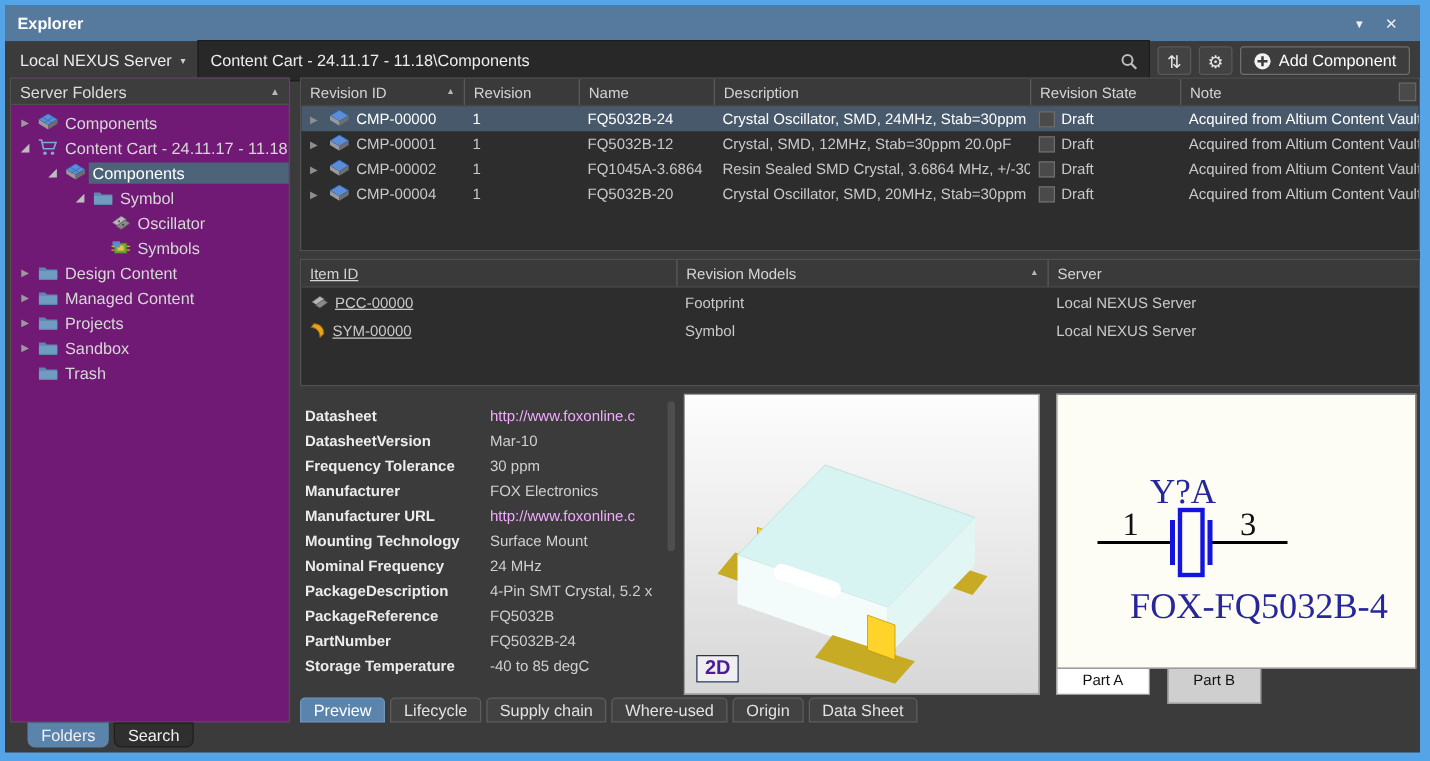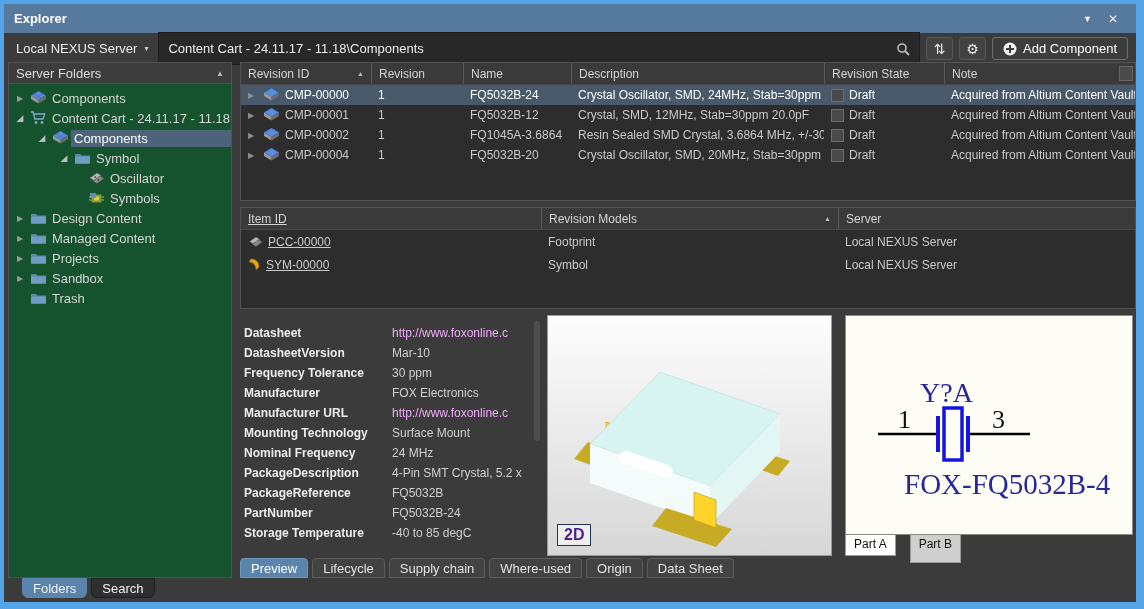--- a/index.html
+++ b/index.html
@@ -40,21 +40,21 @@
     display:flex; align-items:center; justify-content:center; color:#e8e8e8; font-size:14px; line-height:1;
   }
   .add-btn {
     height:23px; background:#3d3d3d; border:1px solid #6e6e6e; border-radius:3px;
     display:flex; align-items:center; gap:6px; padding:0 10px; color:#fff; font-size:13px; white-space:nowrap;
   }
 
   
   .sidebar {
     position:absolute; left:4px; top:58px; width:224px; height:516px;
-    background:#14532d; border:1px solid #515151; display:flex; flex-direction:column;
+    background:#701a75; border:1px solid #515151; display:flex; flex-direction:column;
   }
   .sb-header {
     height:21px; background:#3d3d3d; border-bottom:1px solid #515151;
     display:flex; align-items:center; padding:0 7px; color:#dcdcdc; font-size:13px;
   }
   .sb-header .hspacer { flex:1; }
   .sb-header .sort { font-size:8px; color:#b8b8b8; }
   .tree { padding-top:4px; }
   .tree-row { display:flex; align-items:center; height:20px; color:#d6d6d6; font-size:13px; white-space:nowrap; }
   .tree-row .exp { width:14px; text-align:center; font-size:8px; color:#9a9a9a; flex:none; }
@@ -98,21 +98,21 @@
     background:linear-gradient(#fdfdfd, #d7d7d7);
   }
   .btn-2d {
     position:absolute; left:9px; bottom:9px; padding:1px 6px;
     background:#efefef; border:1px solid #24355c; color:#4c1d95; font-size:16px;font-weight:bold;
   }
 
   .symwrap { width:288px; margin-left:13px; display:flex; flex-direction:column; }
   .symbol-panel { flex:1; border:1px solid #8a8a8a; background:#fdfcf5; position:relative; overflow:hidden; }
   .part-tabs { height:21px; display:flex; }
-  .ptab { font-size:12px; padding:2px 8px; color:#111; }
+  .ptab { font-size:12px; padding:2px 20px; color:#111; }
   .ptab.active { background:#fff; border:1px solid #9a9a9a; border-top:none; }
   .ptab.idle { background:#cfcfcf; border:1px solid #9a9a9a; border-top:none; margin-left:14px; height:28px;text-align:center; }
 
   
   .view-tabs { display:flex; gap:4px; margin-top:2px; align-items:flex-start; }
   .vtab {
     height:20px; padding:2px 10px; font-size:13px; color:#e2e2e2;
     background:#424242; border:1px solid #5e5e5e; border-radius:4px 4px 0 0;
   }
   .vtab.active { background:#5b84ad; border-color:#6f97bf; color:#fff; }

